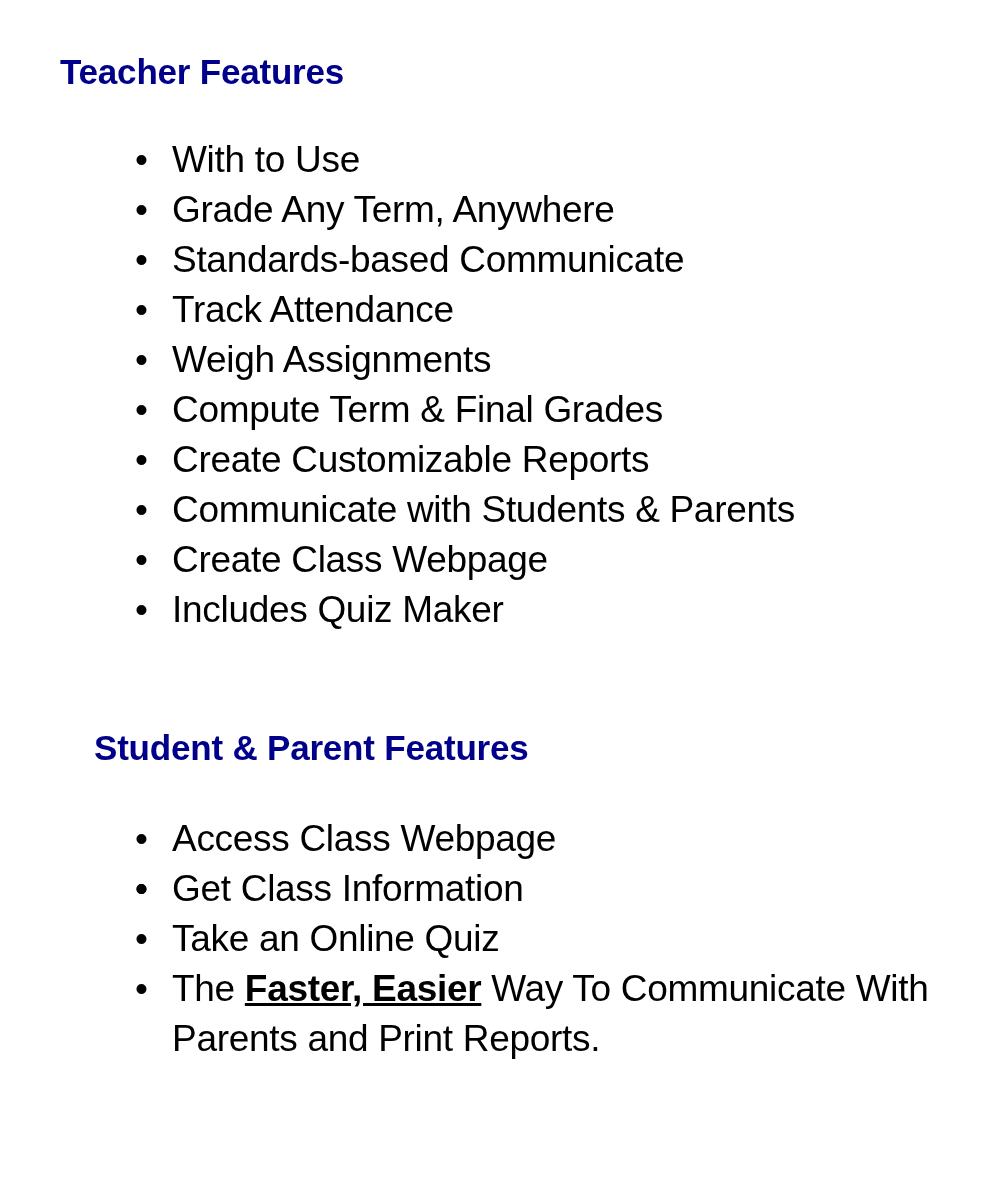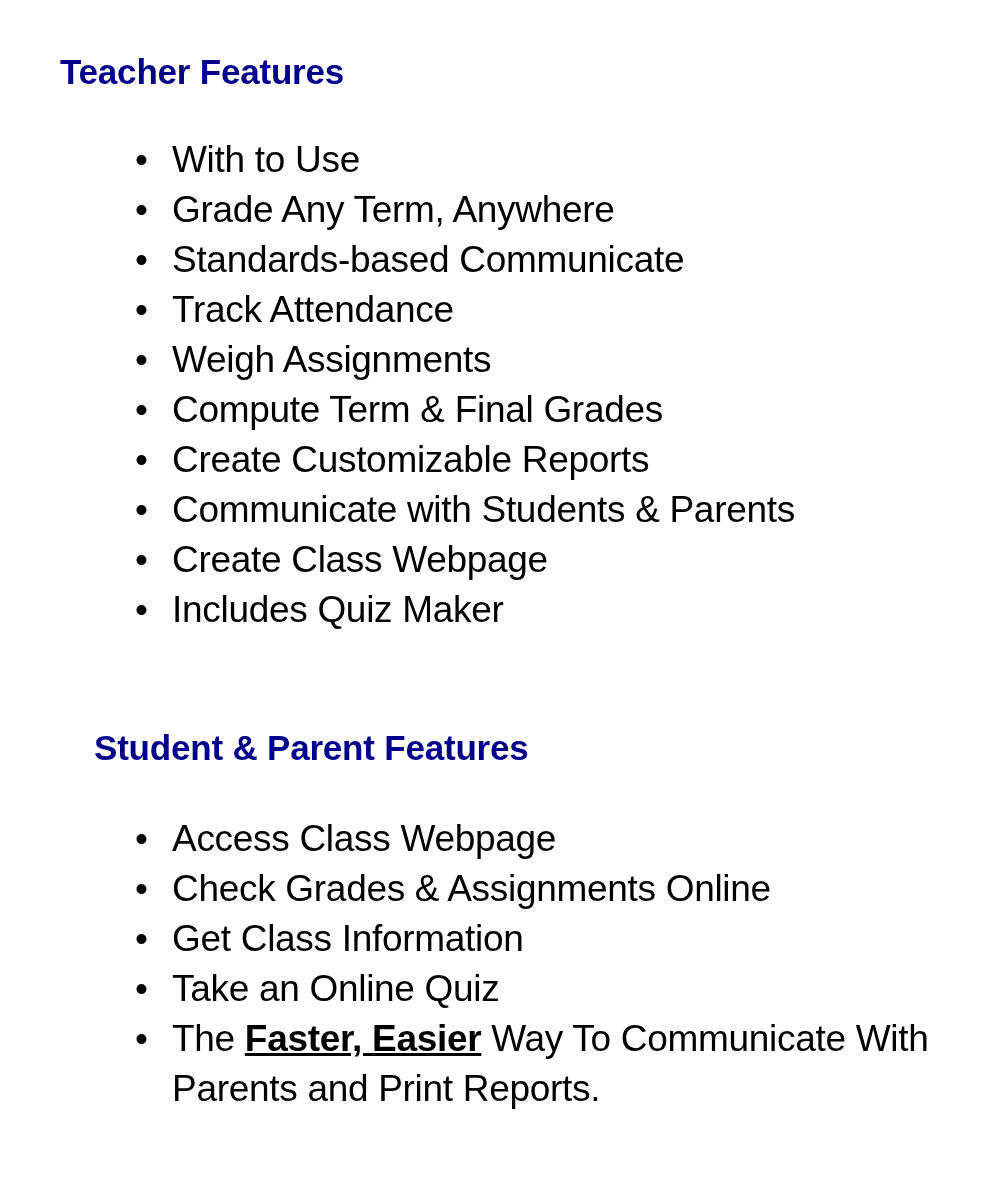--- a/index.html
+++ b/index.html
@@ -144,21 +144,20 @@
   </div>
 
   <div id="student-list-wrap">
     <ul class="feature-list" id="student-list">
         <li class="feature-item">
           <span class="bullet">•</span>
           <span class="txt">Access Class Webpage</span>
         </li>
         <li class="feature-item">
           <span class="bullet">•</span>
-          <span class="txt">Check Grades &amp; Assignments Online</span>
         </li>
         <li class="feature-item">
           <span class="bullet">•</span>
           <span class="txt">Get Class Information</span>
         </li>
         <li class="feature-item">
           <span class="bullet">•</span>
           <span class="txt">Take an Online Quiz</span>
         </li>
         <li class="feature-item">

